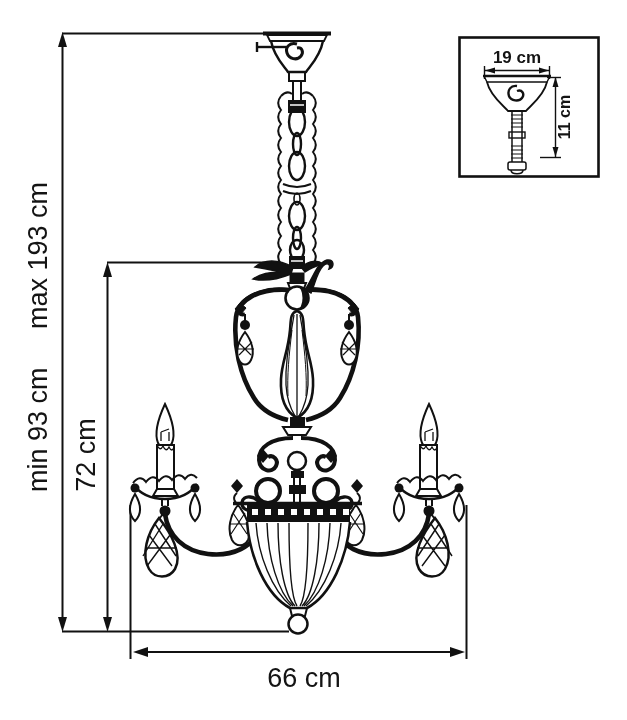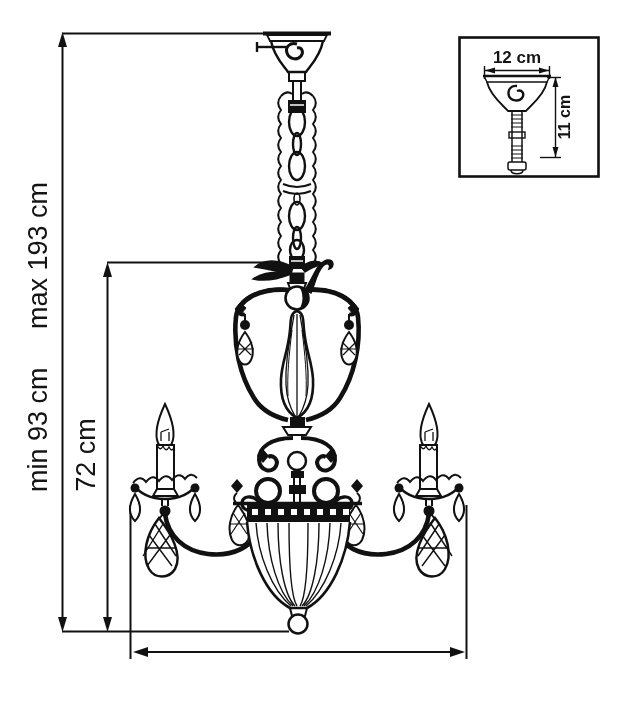--- a/index.html
+++ b/index.html
@@ -250,18 +250,19 @@
   </g>
 </svg>
 
   <div class="dim-label rot minmax" style="left:-117px;top:322px;">
     <span>min 93 cm</span>
     <span>max 193 cm</span>
   </div>
 
   <div class="dim-label rot" style="left:41px;top:440px;width:90px;height:30px;">72 cm</div>
 
-
-  <div class="inset-label" style="left:472px;top:48px;width:90px;height:20px;">12 cm</div>
+  <div class="dim-label" style="left:244px;top:663px;width:120px;height:30px;">66 cm</div>
+
+  <div class="inset-label" style="left:472px;top:48px;width:90px;height:20px;">19 cm</div>
 
   <div class="inset-label rot" style="left:525px;top:108px;width:80px;height:18px;font-size:16px;">11 cm</div>
 
 </div>
 
 </body></html>

